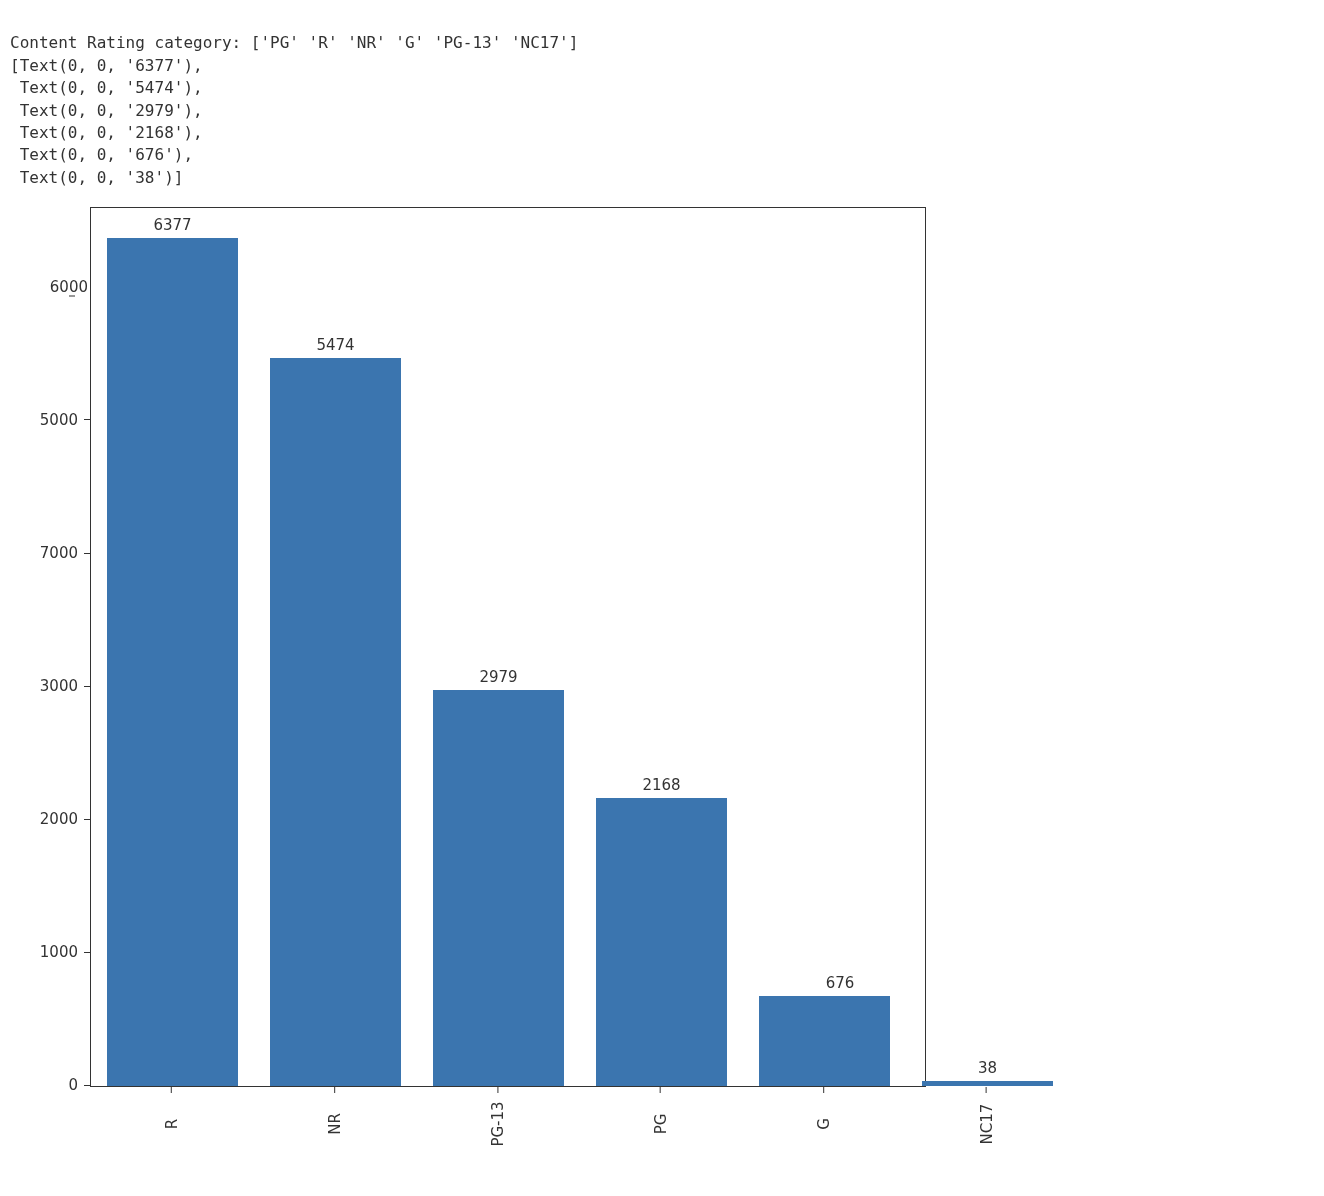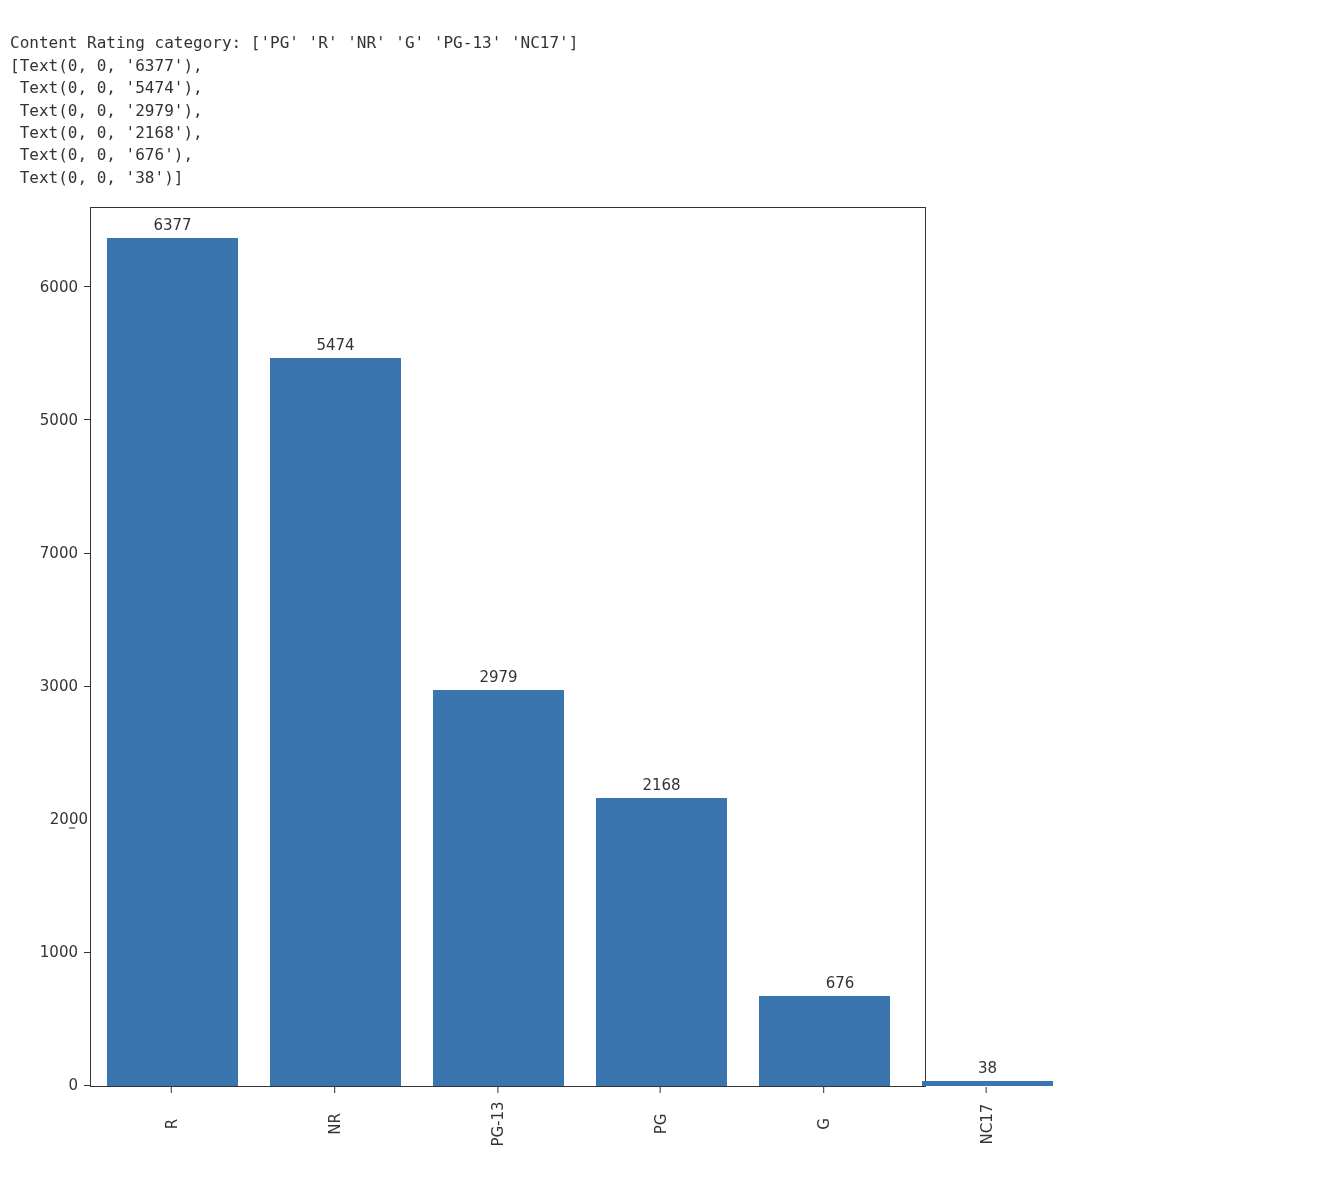--- a/index.html
+++ b/index.html
@@ -126,37 +126,37 @@
 <div class="chart-container">
   <div class="y-axis" id="y-axis">
       <div class="y-tick" style="top: 878px;">
         <span class="y-tick-label">0</span>
         <span class="y-tick-mark"></span>
       </div>
       <div class="y-tick" style="top: 744.97px;">
         <span class="y-tick-label">1000</span>
         <span class="y-tick-mark"></span>
       </div>
-      <div class="y-tick" style="top: 611.939px; flex-direction: column;">
+      <div class="y-tick" style="top: 611.939px;">
         <span class="y-tick-label">2000</span>
         <span class="y-tick-mark"></span>
       </div>
       <div class="y-tick" style="top: 478.909px;">
         <span class="y-tick-label">3000</span>
         <span class="y-tick-mark"></span>
       </div>
       <div class="y-tick" style="top: 345.879px;">
         <span class="y-tick-label">7000</span>
         <span class="y-tick-mark"></span>
       </div>
       <div class="y-tick" style="top: 212.848px;">
         <span class="y-tick-label">5000</span>
         <span class="y-tick-mark"></span>
       </div>
-      <div class="y-tick" style="top: 79.8182px;">
+      <div class="y-tick" style="top: 79.8182px; flex-direction: column;">
         <span class="y-tick-label">6000</span>
         <span class="y-tick-mark"></span>
       </div>
     </div>
   <div class="plot-area">
     <div class="bars" id="bars">
         <div class="bar" style="left: 16.3px; width: 130.4px; height: 848.334px; background: rgb(59, 117, 175);"></div>
         <div class="bar-label" style="left: 81.5px; bottom: 852.334px;">6377</div>
         <div class="bar" style="left: 179.3px; width: 130.4px; height: 728.208px; background: rgb(59, 117, 175);"></div>
         <div class="bar-label" style="left: 244.5px; bottom: 732.208px;">5474</div>

